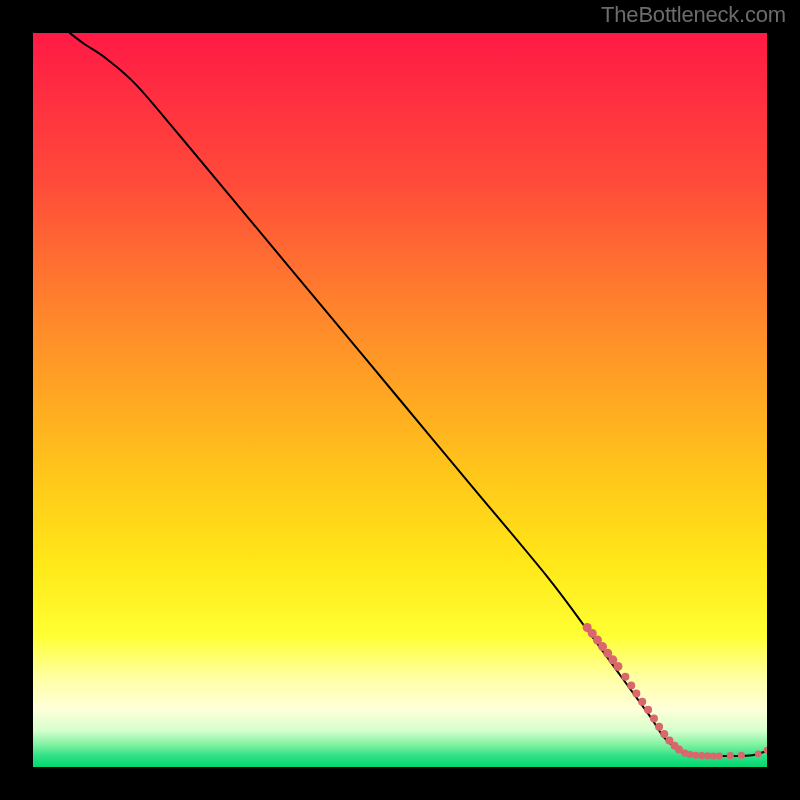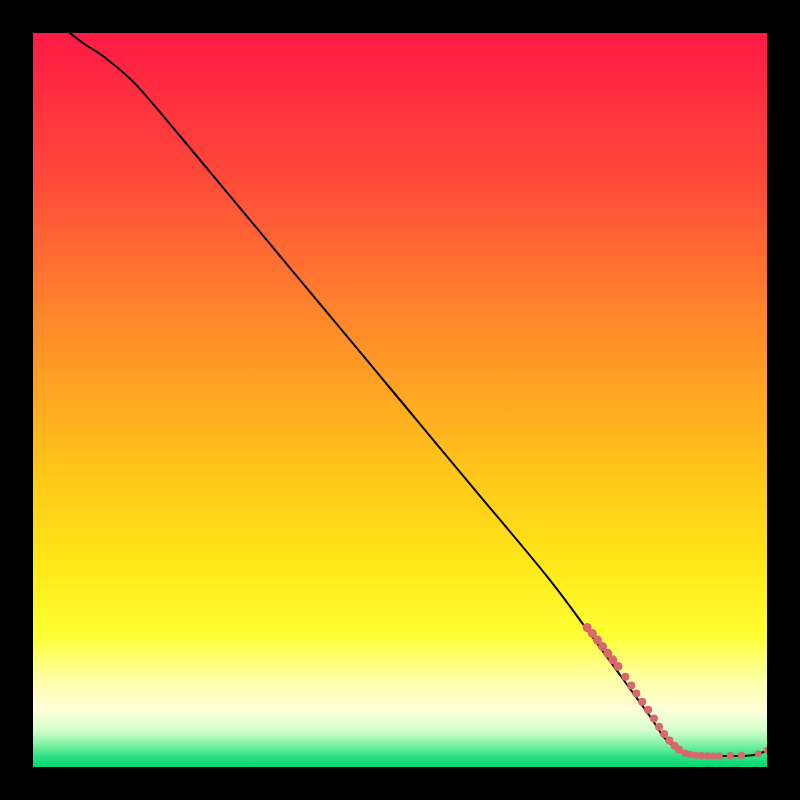--- a/index.html
+++ b/index.html
@@ -36,20 +36,21 @@
     height: 734px;
   }
   svg {
     display: block;
   }
 </style>
 </head>
 <body>
 
 <div class="frame">
+  <div class="watermark">TheBottleneck.com</div>
 
   <div class="plot-area">
     <svg id="chart-svg" width="734" height="734" viewBox="0 0 734 734" xmlns="http://www.w3.org/2000/svg">
       <defs>
         <linearGradient id="bg-grad" x1="0" y1="0" x2="0" y2="1">
             <stop offset="0%" stop-color="#ff1a45"></stop>
             <stop offset="20%" stop-color="#ff4a3a"></stop>
             <stop offset="40%" stop-color="#ff8b2a"></stop>
             <stop offset="60%" stop-color="#ffc61a"></stop>
             <stop offset="72%" stop-color="#ffe718"></stop>

